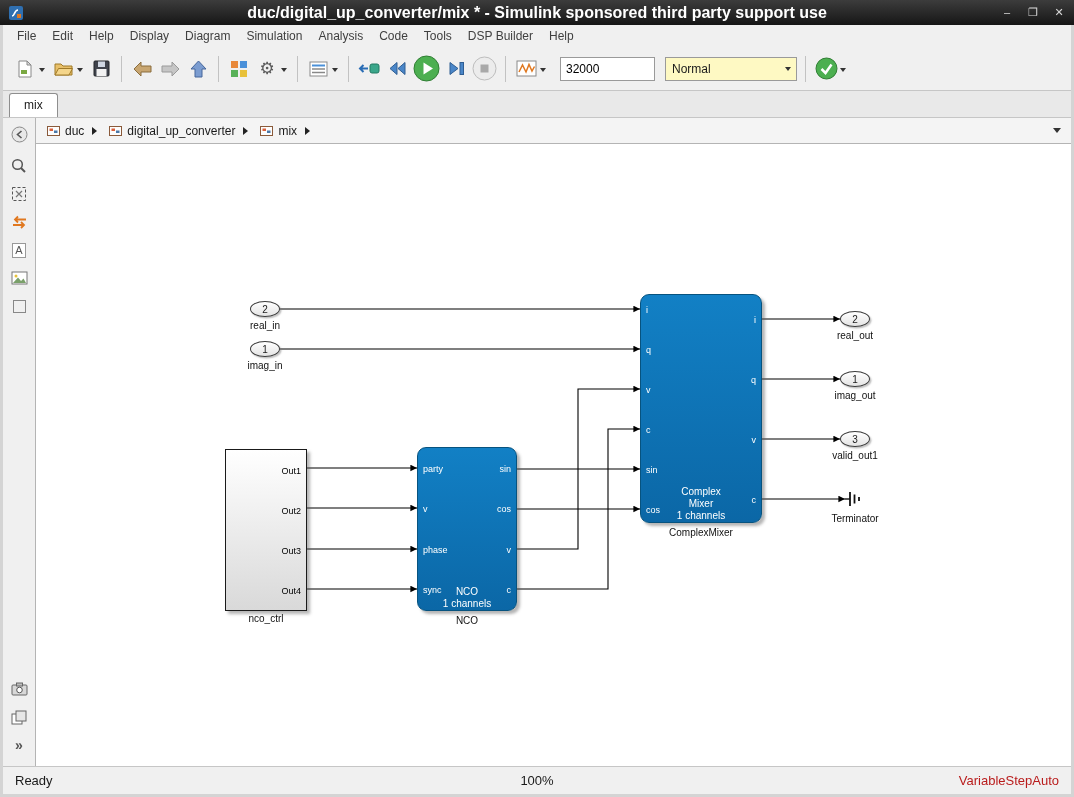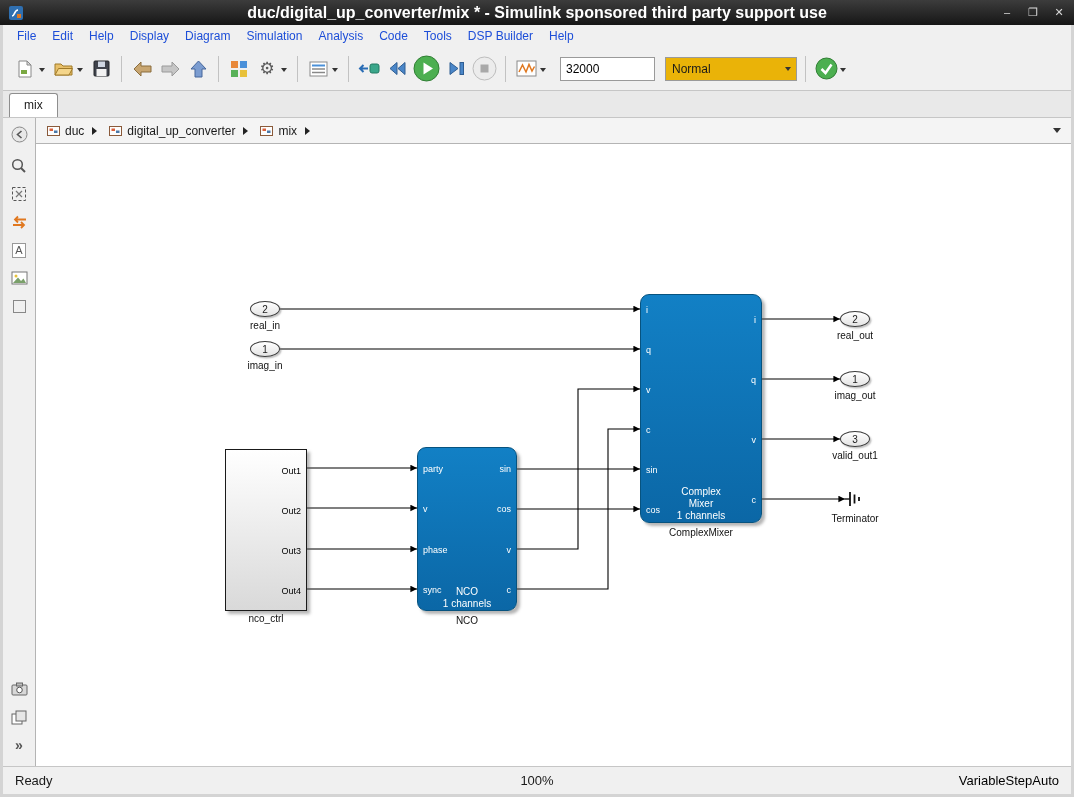--- a/index.html
+++ b/index.html
@@ -10,29 +10,29 @@
   .titlebar{height:25px;background:linear-gradient(#3c3c3c,#161616);display:flex;align-items:center;position:relative;padding:0 8px}
   .app-icon{width:16px;height:16px;display:inline-flex;z-index:1}
   .titlebar .title{position:absolute;left:0;right:0;text-align:center;color:#fff;font-weight:bold;font-size:16px}
   .win-controls{margin-left:auto;display:flex;gap:12px;z-index:1}
   .win-btn{color:#d8d8d8;font-size:11px;width:14px;text-align:center;line-height:25px;cursor:default}
 
   
   .frame{position:absolute;top:25px;left:0;right:0;bottom:0;border:3px solid #d4d4d4;border-top:none;display:flex;flex-direction:column;background:#f0f0f0}
 
   .menubar{height:22px;background:#f0f0f0;display:flex;align-items:center;padding-left:6px}
-  .menu-item{padding:7px 8px;color:#1d4ed8}
+  .menu-item{padding:7px 8px;color:#404040}
 
   .toolbar{height:44px;background:#f0f0f0;border-bottom:1px solid #c6c6c6;display:flex;align-items:center;padding:0 8px}
   .tbtn{height:30px;min-width:24px;display:flex;align-items:center;justify-content:center;margin:0 2px}
   .caret{width:0;height:0;border:3px solid transparent;border-top:4px solid #333;margin:6px 4px 0 0}
   .tsep{width:1px;height:26px;background:#c2c2c2;margin:0 6px}
   .gear-glyph{font-size:17px;color:#5a5a5a;line-height:17px}
   .stop-time{width:95px;height:24px;border:1px solid #9a9a9a;background:#fff;font-size:12px;padding:0 5px;margin:0 10px;font-family:"Liberation Sans",sans-serif}
-  .mode-box{width:132px;height:24px;border:1px solid #9a9a9a;background:#eab308;display:flex;align-items:center;padding-left:6px;margin-right:2px}
+  .mode-box{width:132px;height:24px;border:1px solid #9a9a9a;background:#fef9c3;display:flex;align-items:center;padding-left:6px;margin-right:2px}
   .mode-box .caret{margin-left:auto;margin-right:5px;margin-top:3px}
 
   .tabbar{height:27px;background:#e9e9e9;display:flex;align-items:flex-end;padding-left:6px;border-bottom:1px solid #c6c6c6}
   .tab{background:#fff;border:1px solid #8e8e8e;border-bottom:none;border-radius:3px 3px 0 0;padding:4px 14px 5px;height:24px}
 
   .content{flex:1;display:flex;min-height:0}
   .sidebar{width:33px;background:#f0f0f0;border-right:1px solid #b4b4b4;display:flex;flex-direction:column;align-items:center;padding:5px 0 4px}
   .sicon{width:22px;height:22px;display:flex;align-items:center;justify-content:center;margin-bottom:6px;color:#555}
   .sicon.gap{margin-bottom:10px}
   .sicon.bottom-first{margin-top:auto}
@@ -59,21 +59,21 @@
   .plabel.pr{right:5px;text-align:right}
   .block-white .plabel{color:#000}
 
   .port-block{position:absolute;width:30px;height:16px;border:1px solid #3a3a3a;border-radius:50%;background:linear-gradient(#fff,#e4e4e4);display:flex;align-items:center;justify-content:center;font-size:10px;box-shadow:1.5px 1.5px 1.5px rgba(120,120,120,.45)}
   .block-label{position:absolute;font-size:10px;text-align:center;color:#111;width:110px;white-space:nowrap}
   .term-icon{position:absolute}
 
   .statusbar{height:28px;background:#f0f0f0;border-top:1px solid #c6c6c6;display:flex;align-items:center;font-size:13px;padding:0 12px}
   .status-left{flex:1;text-align:left}
   .status-center{text-align:center}
-  .status-right{flex:1;text-align:right;color:#000000}
+  .status-right{flex:1;text-align:right;color:#b91c1c}
 </style>
 </head>
 <body>
 
 <div class="titlebar">
   <span class="app-icon">
     <svg width="16" height="16">
         <rect x="1" y="1" width="14" height="14" rx="2" fill="#2f6fb0"></rect>
         <path d="M4 11 C7 11 6 5 10 5" stroke="#fff" stroke-width="1.6" fill="none"></path>
         <rect x="9" y="9" width="4" height="4" fill="#e07820"></rect>

